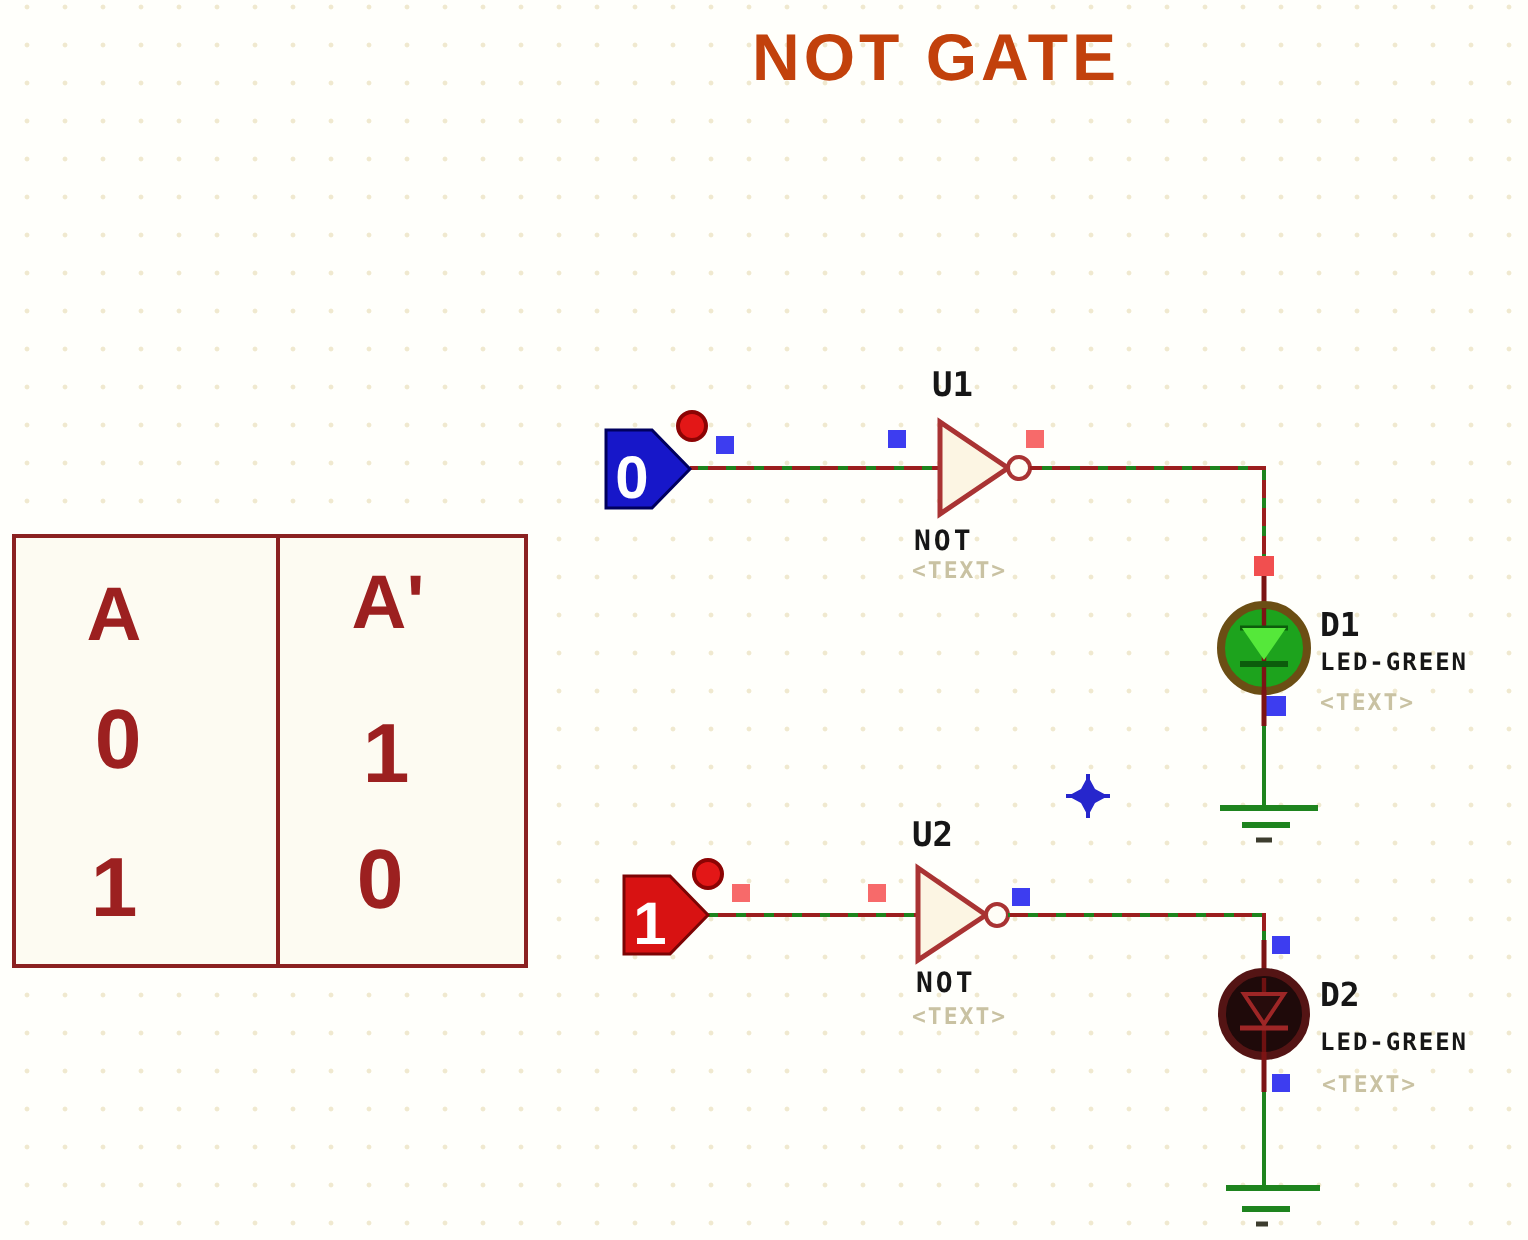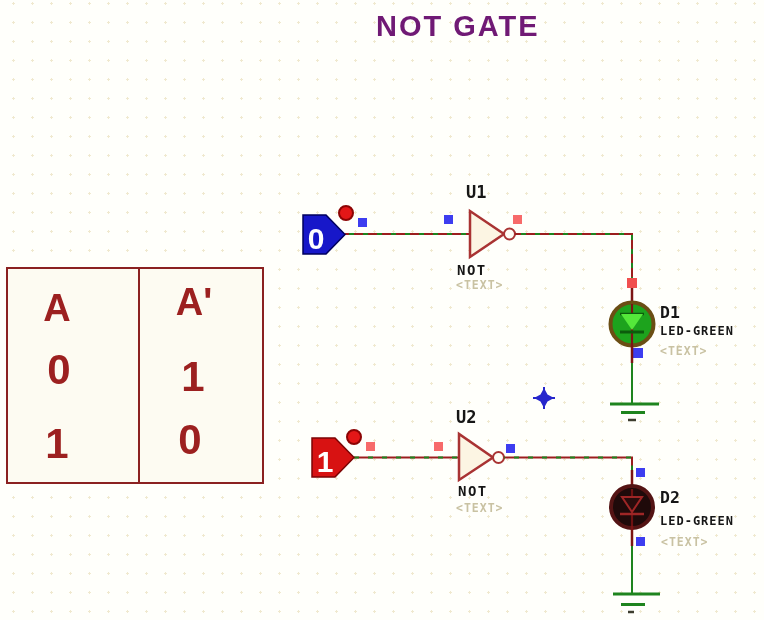--- a/index.html
+++ b/index.html
@@ -6,22 +6,22 @@
   body{
     width:764px;height:620px;position:relative;overflow:hidden;
     background-color:#fffffb;
     background-image:radial-gradient(circle,#f0e9cf 1px,rgba(0,0,0,0) 1.4px);
     background-size:19px 19px;
     background-position:4px 13px;
     font-family:"Liberation Sans",sans-serif;
   }
   .title{
     position:absolute;left:376px;top:12px;
-    font-size:29px;font-weight:900;letter-spacing:2px;
-    color:#701a75;line-height:1;white-space:nowrap;
+    font-size:33px;font-weight:900;letter-spacing:2px;
+    color:#c2410c;line-height:1;white-space:nowrap;
   }
   .truth-table{
     position:absolute;left:6px;top:267px;width:254px;height:213px;
     border:2px solid #8b2121;background:#fdfbf2;
   }
   .tt-divider{
     position:absolute;left:130px;top:0;bottom:0;width:2px;background:#8b2121;
   }
   .tt-cell{
     position:absolute;transform:translateX(-50%);

